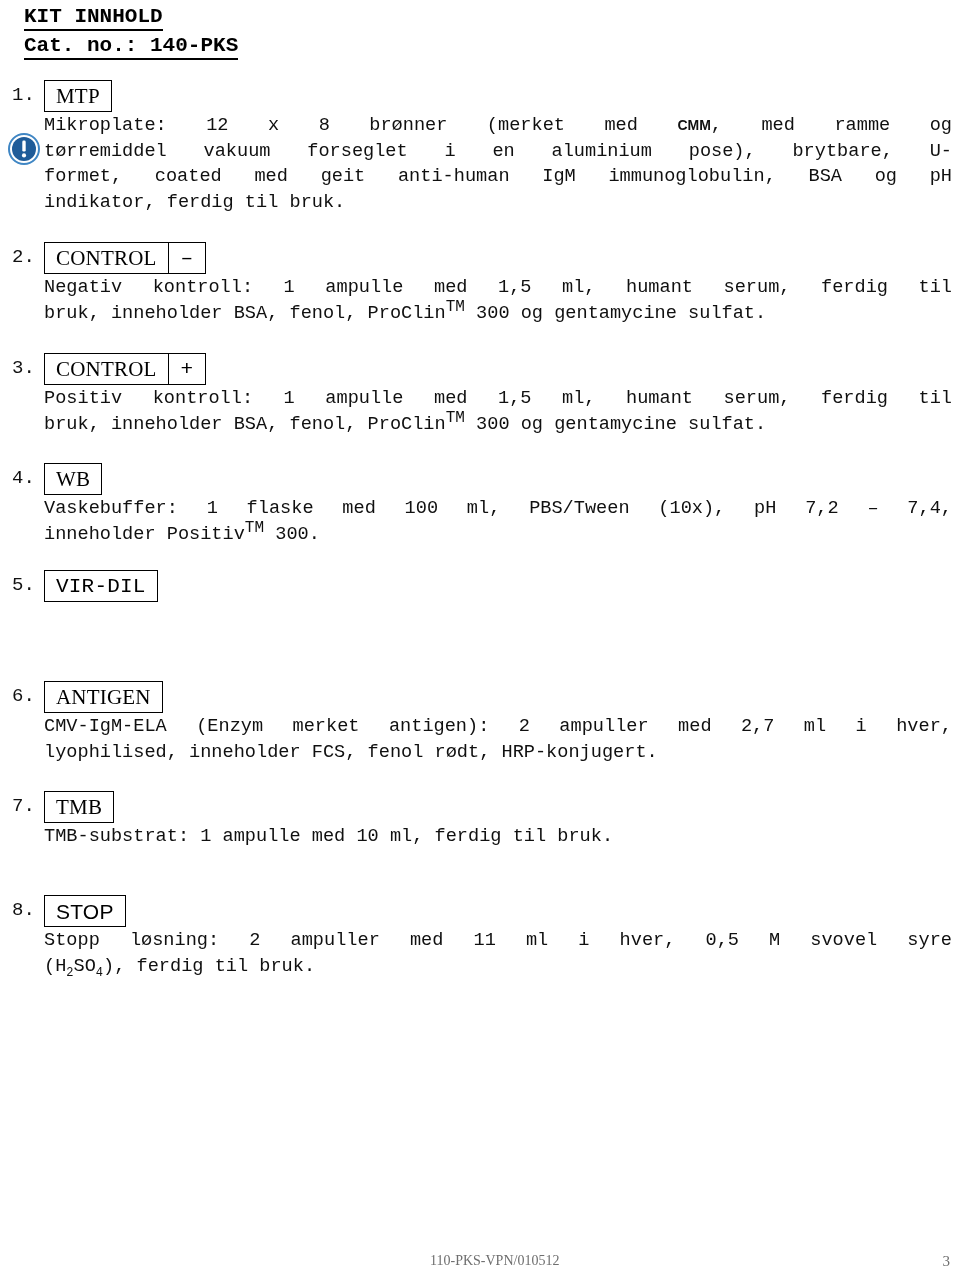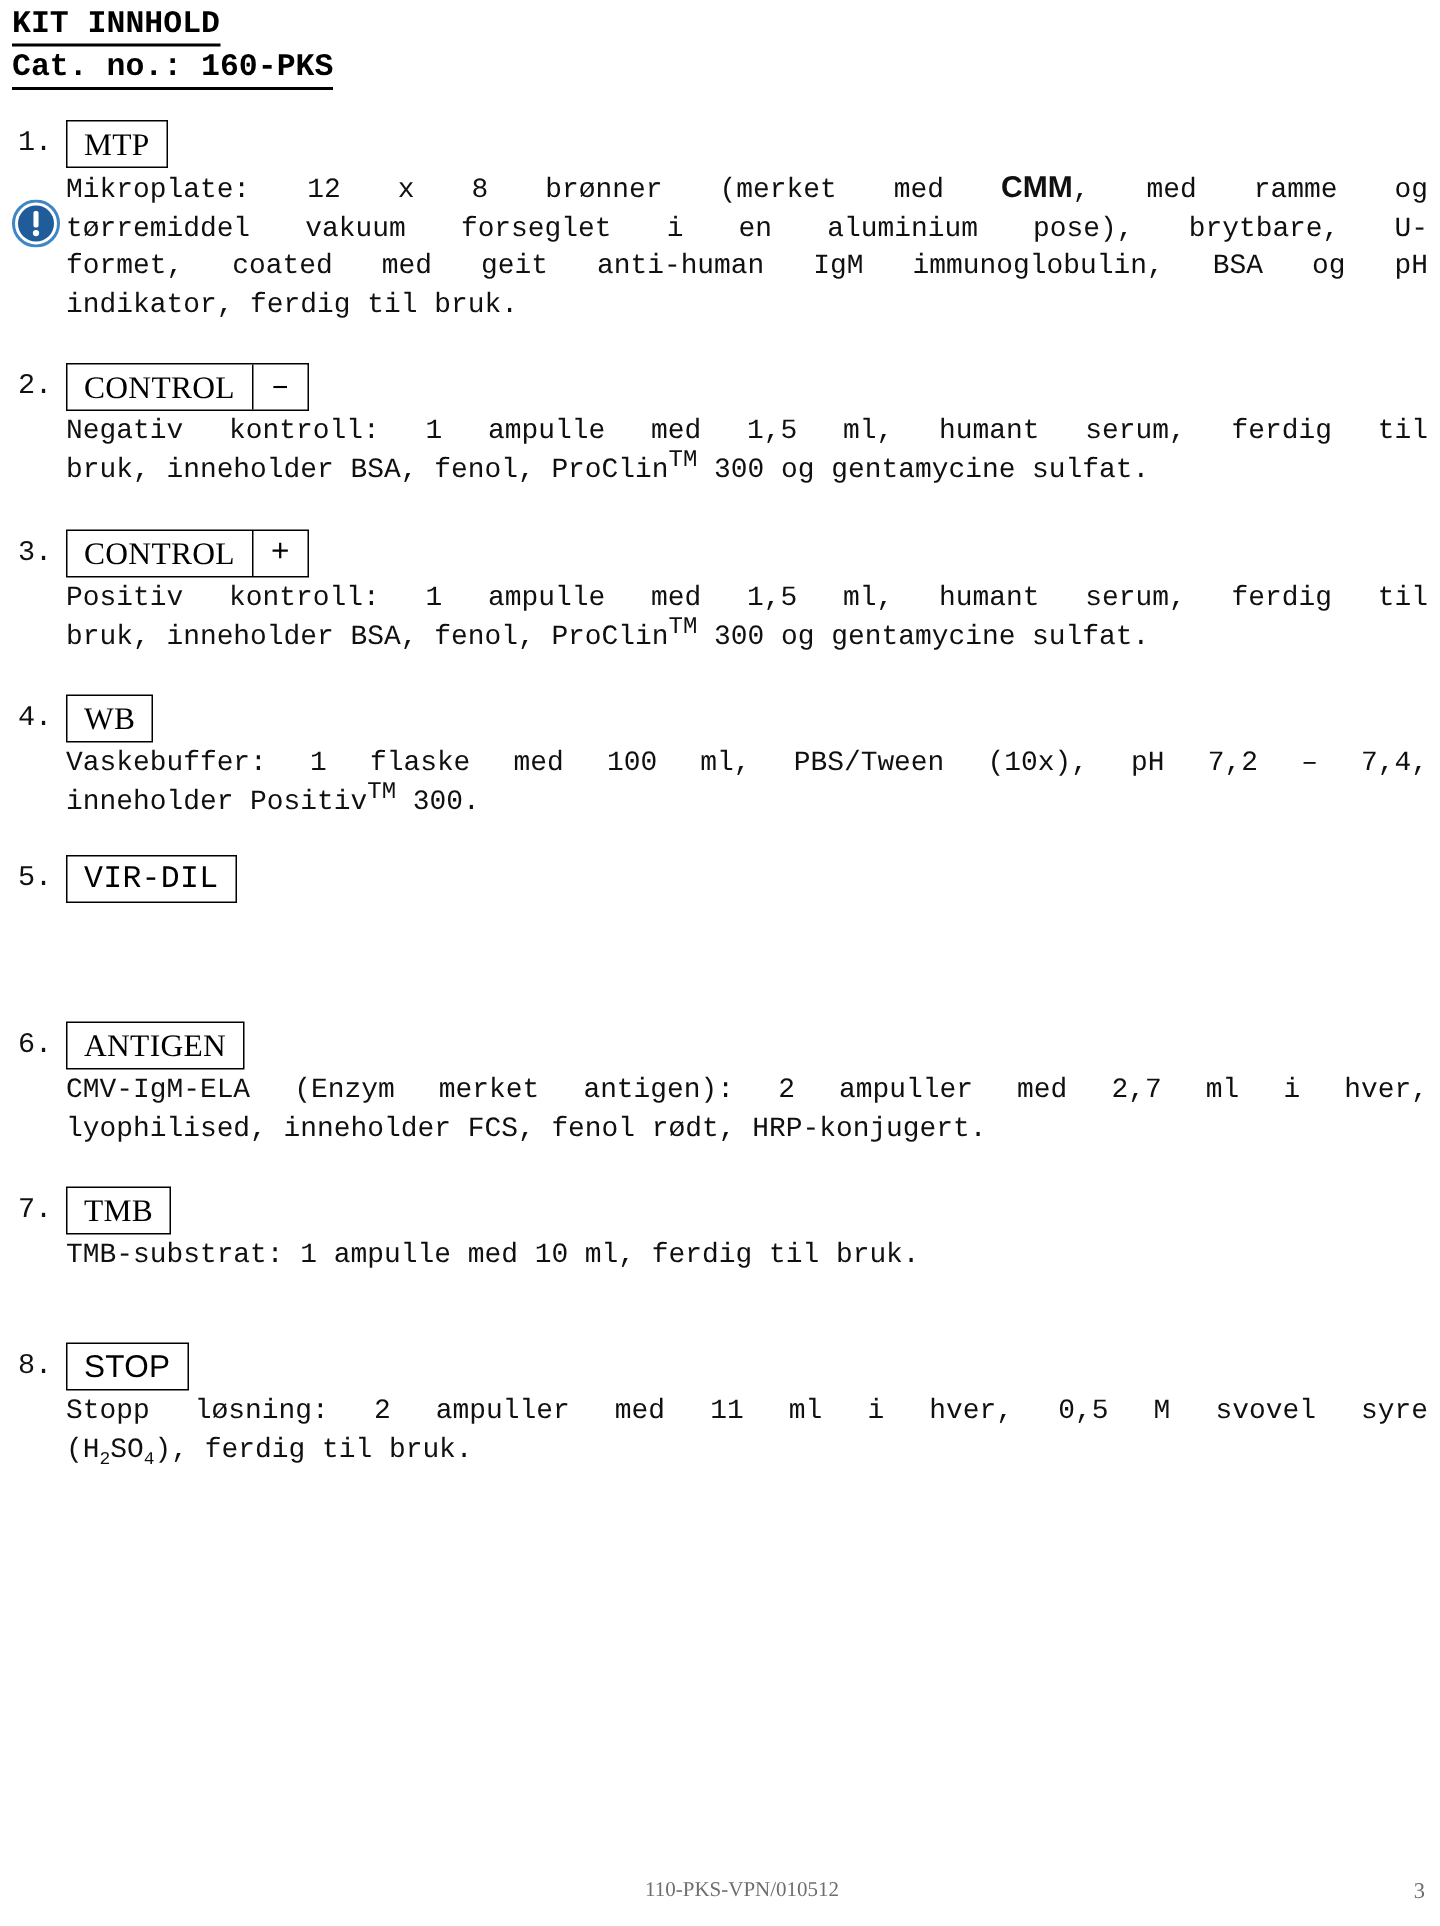--- a/index.html
+++ b/index.html
@@ -20,21 +20,21 @@
     position: relative;
     width: 960px;
     height: 1284px;
     box-sizing: border-box;
     padding: 0;
   }
 
   
   .doc-header {
     position: absolute;
-    left: 8px;
+    left: 24px;
     top: 4px;
     width: 500px;
   }
   .doc-header .hline {
     font-family: "Liberation Mono", "DejaVu Sans Mono", monospace;
     font-size: 21px;
     font-weight: bold;
     letter-spacing: 0px;
     line-height: 25px;
     border-bottom: 2px solid #000;
@@ -127,21 +127,21 @@
     letter-spacing: 0;
   }
   sub.sb {
     font-size: 12px;
     vertical-align: sub;
     line-height: 0;
   }
   b.cmm {
     font-family: "Liberation Sans", "DejaVu Sans", sans-serif;
     font-weight: bold;
-    font-size: 20px;
+    font-size: 14px;
   }
 
   
   .footer {
     position: absolute;
     left: 0;
     top: 1253px;
     width: 960px;
     height: 24px;
   }
@@ -163,21 +163,21 @@
     color: #6e6e6e;
   }
 </style>
 </head>
 <body>
 
 <div class="page">
 
   <div class="doc-header">
     <span class="hline-wrap"><span class="hline">KIT INNHOLD</span></span>
-    <span class="hline-wrap"><span class="hline">Cat. no.: 160-PKS</span></span>
+    <span class="hline-wrap"><span class="hline">Cat. no.: 140-PKS</span></span>
   </div>
 
   <div class="warn-icon">
     <svg width="32" height="32" viewBox="0 0 32 32" aria-hidden="true">
       <circle cx="16" cy="16" r="15" fill="#ffffff" stroke="#3f86c4" stroke-width="2"></circle>
       <circle cx="16" cy="16" r="12" fill="#1f5c99"></circle>
       <rect x="14.3" y="7.6" width="3.4" height="11" rx="1.3" fill="#ffffff"></rect>
       <circle cx="16" cy="22.4" r="2.1" fill="#ffffff"></circle>
     </svg>
   </div>

